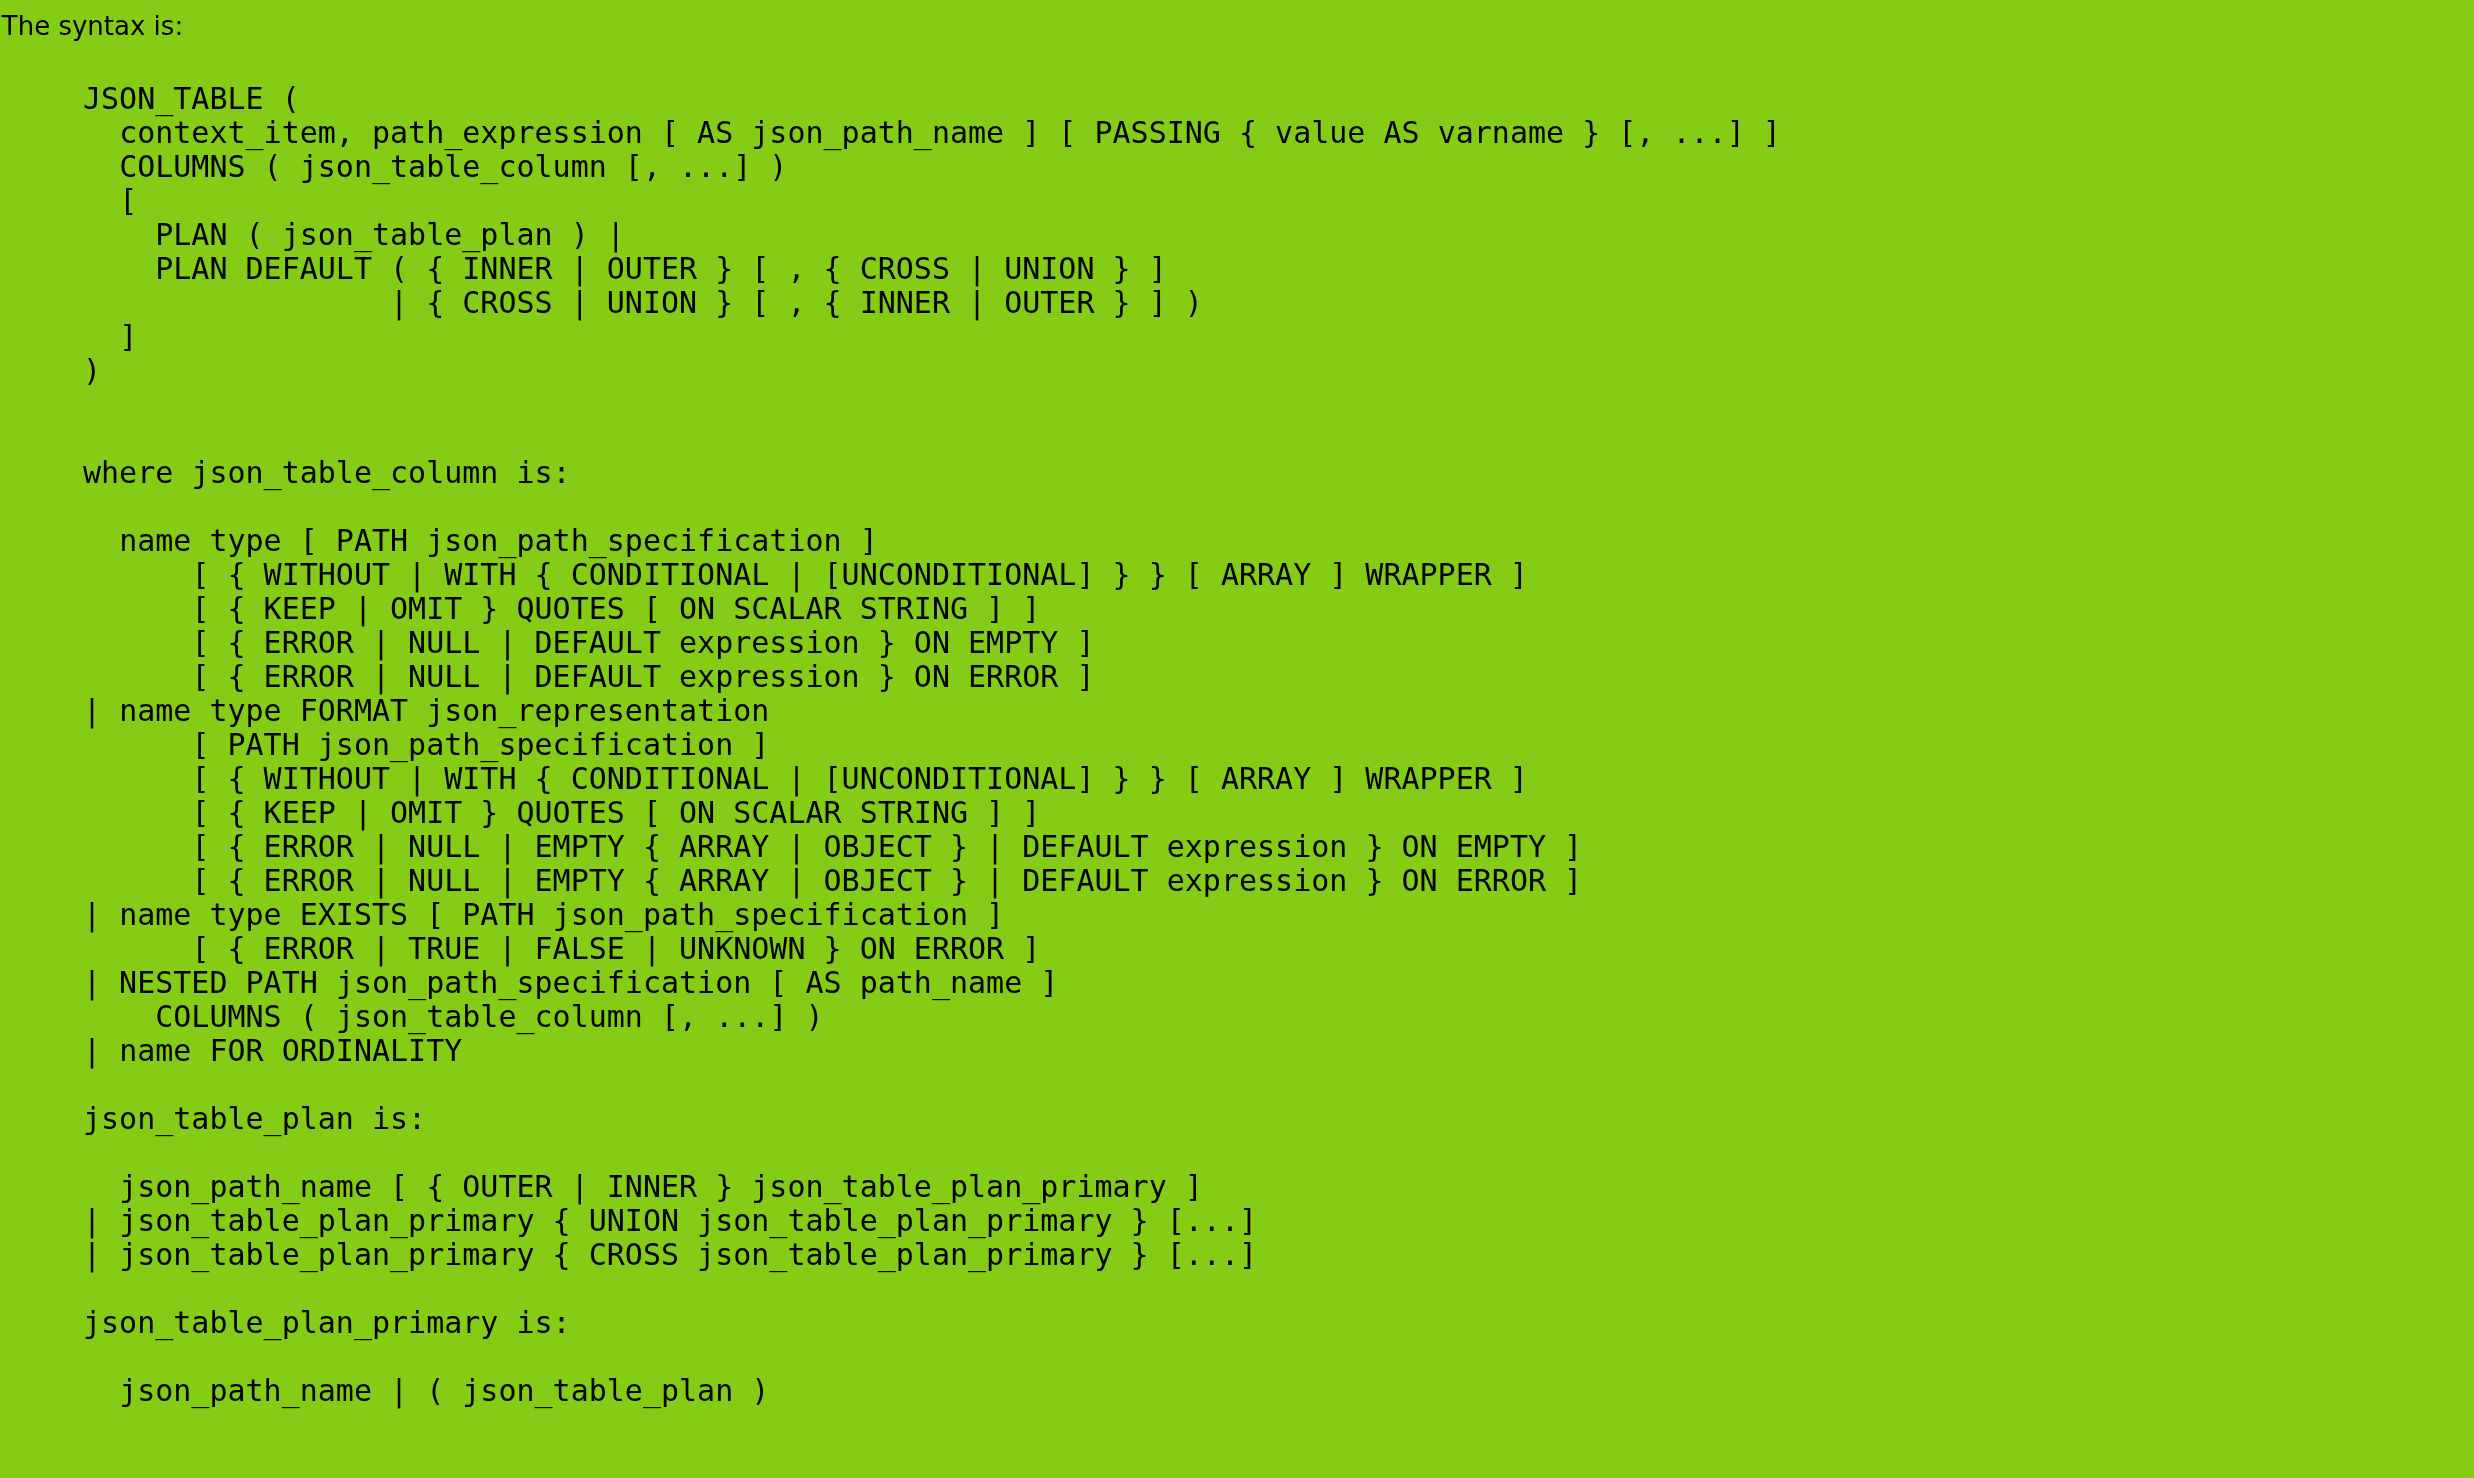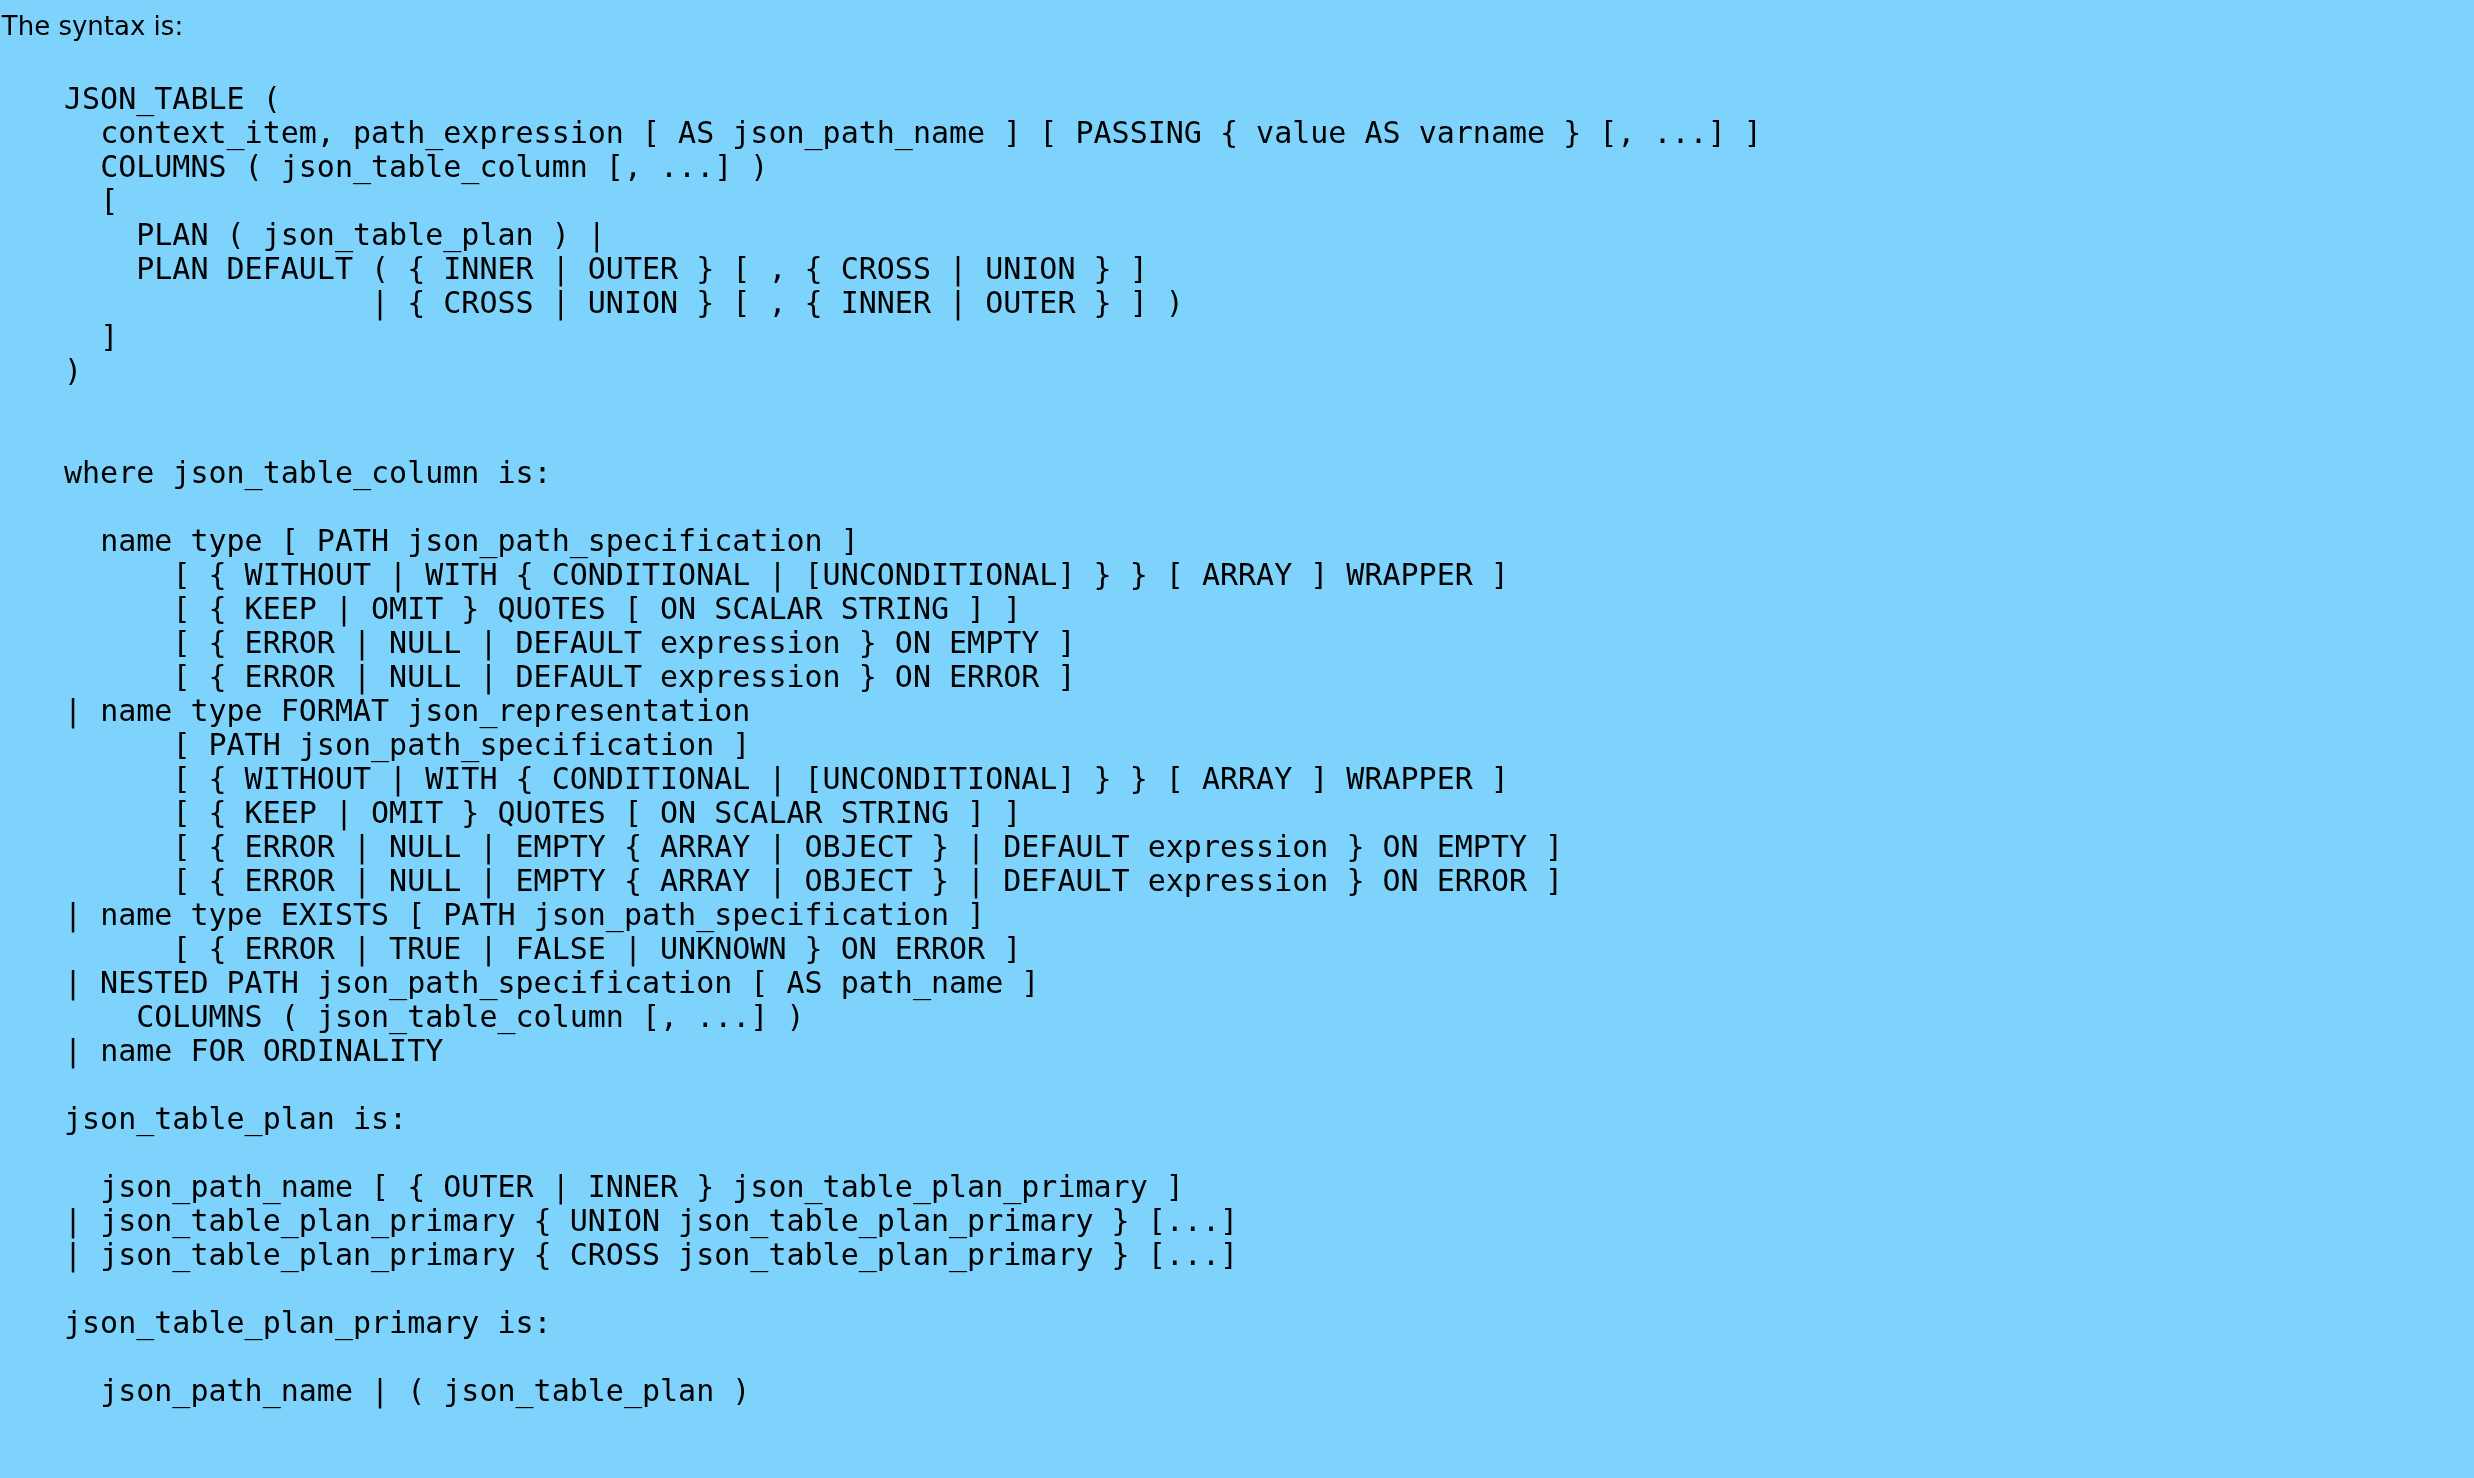--- a/index.html
+++ b/index.html
@@ -11,21 +11,21 @@
     width: 2475px;
     height: 1479px;
     overflow: hidden;
     font-family: "DejaVu Sans", sans-serif;
     color: #000000;
   }
   #page {
     position: relative;
     width: 2475px;
     height: 1479px;
-    background: #7dd3fc;
+    background: #84cc16;
   }
   .intro {
     position: absolute;
     left: 1.8px;
     top: 9px;
     font-family: "DejaVu Sans", "Liberation Sans", sans-serif;
     font-size: 26px;
     line-height: 34px;
     color: #000000;
     white-space: pre;
@@ -38,20 +38,21 @@
     font-size: 30px;
     line-height: 34px;
     color: #000000;
     white-space: pre;
     letter-spacing: 0px;
   }
   .codeblock .ln {
     display: block;
     min-height: 34px;
     white-space: pre;
+    margin-left: 19px;
   }
   .codeblock .ln.blank {
     height: 34px;
   }
   .kw {
     font-style: normal;
   }
   .var {
   }
 </style>

